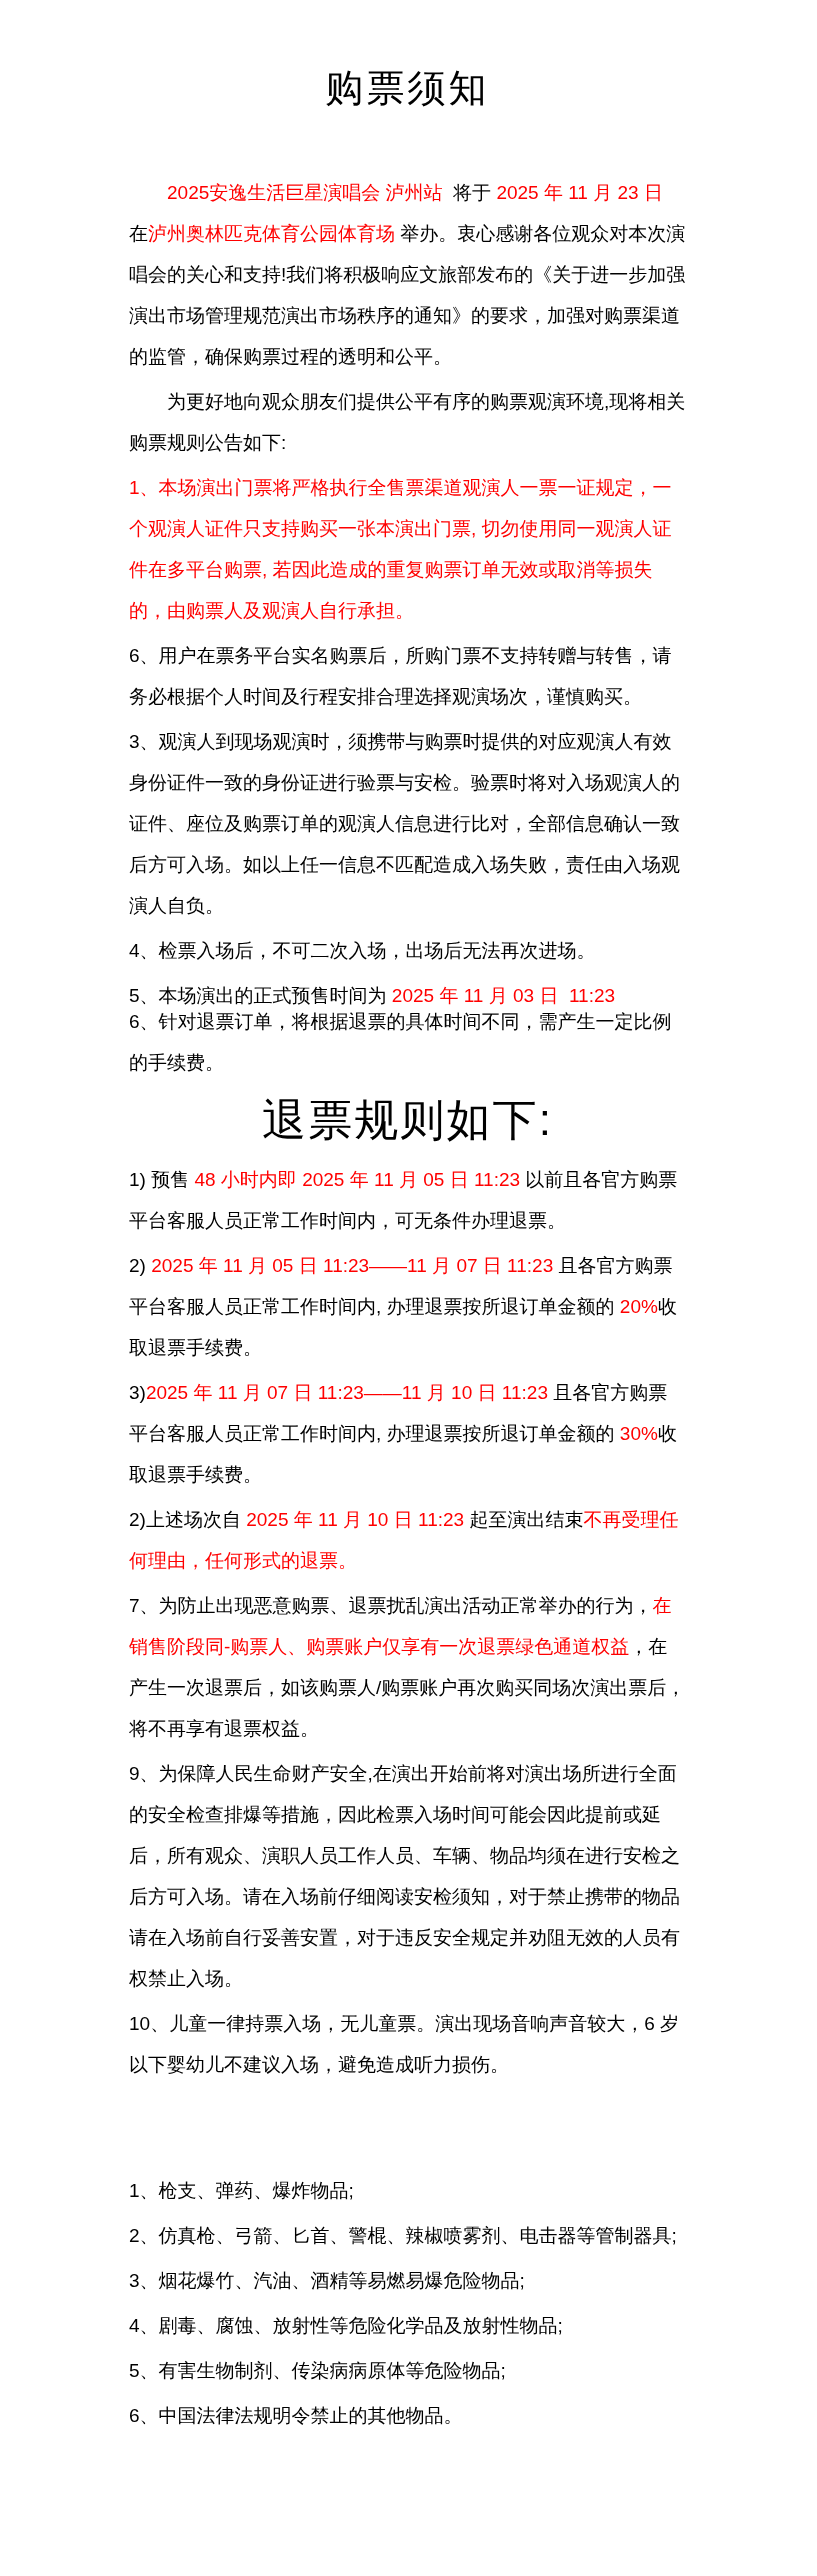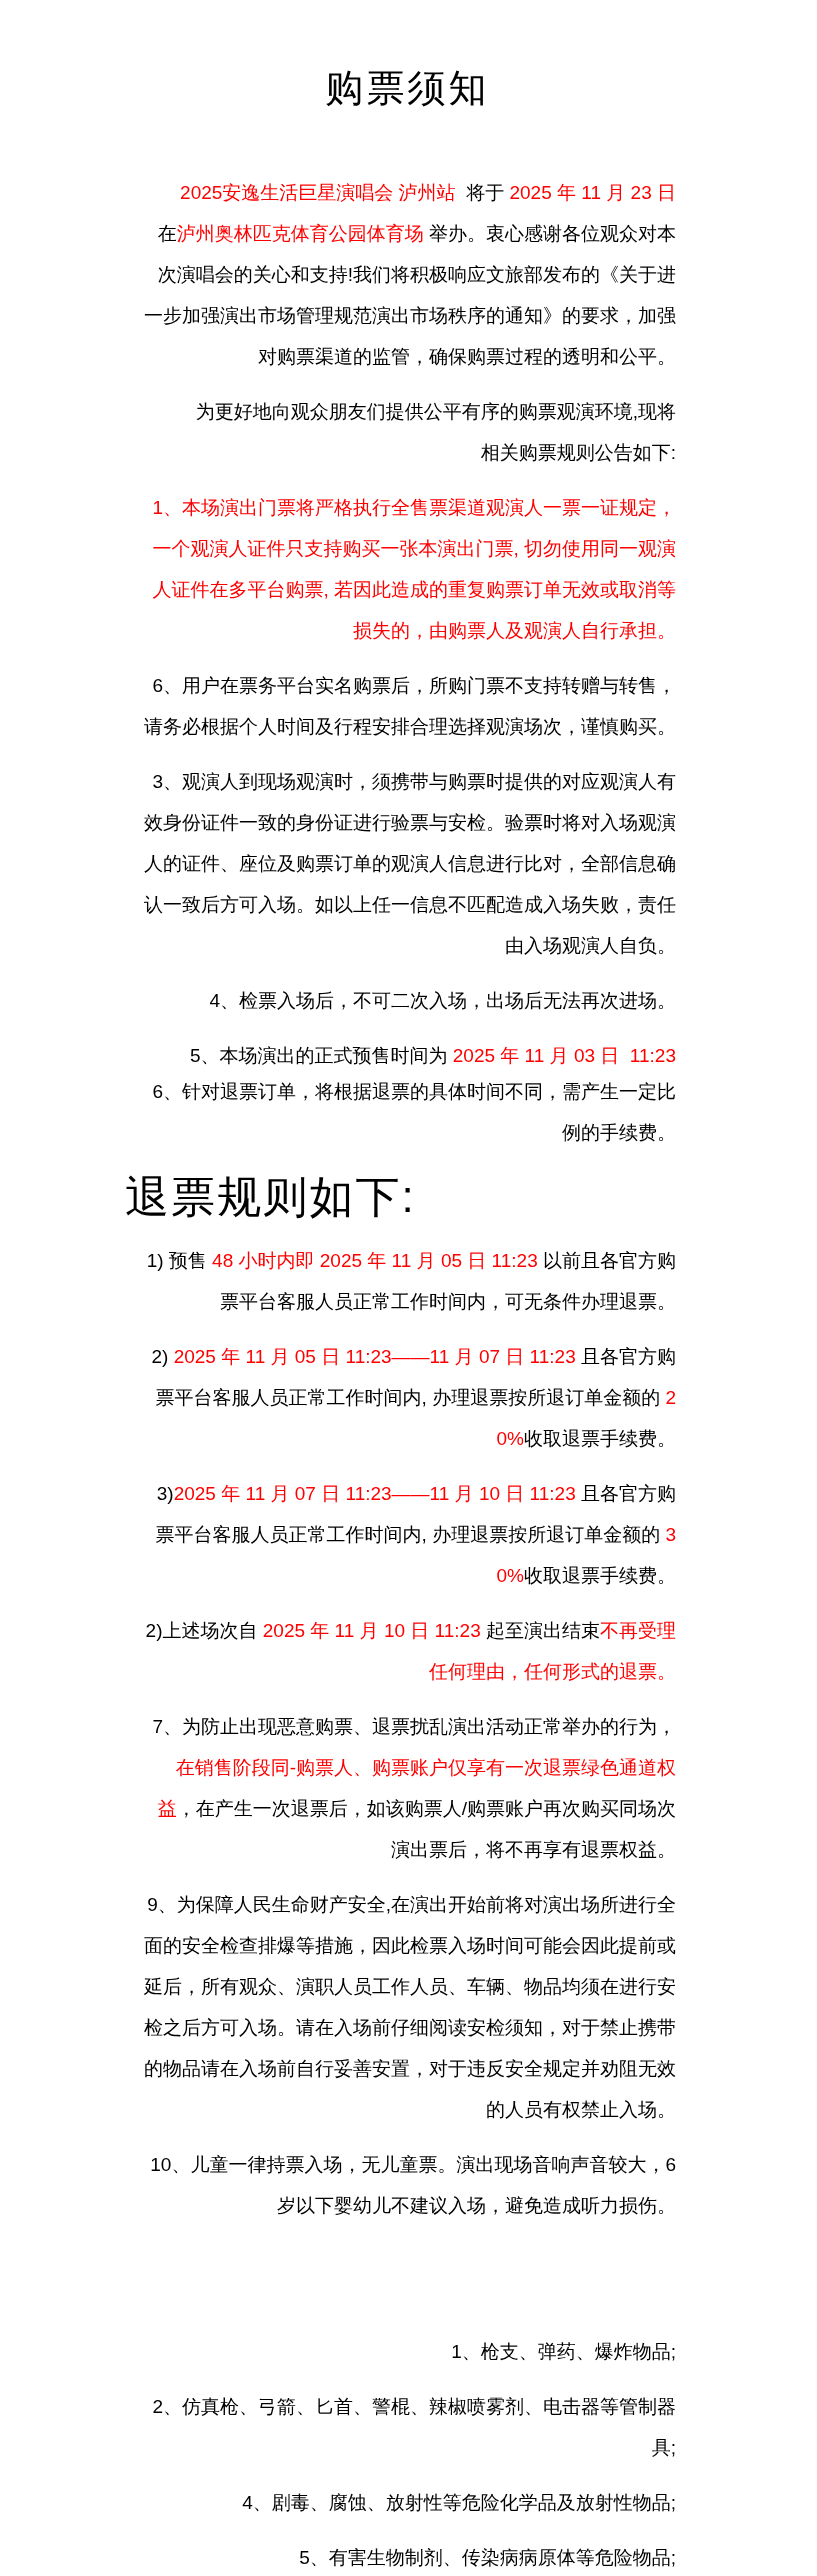--- a/index.html
+++ b/index.html
@@ -28,29 +28,29 @@
     letter-spacing: 3.1px;
     margin: 0 0 58px 0;
     line-height: 1.35;
   }
   h2.heading {
     font-size: 44px;
     font-weight: 400;
     letter-spacing: 2.1px;
     margin: 7.2px 0 9.3px 0;
     line-height: 1.35;
+    text-align: center;
   }
   p.para {
     font-size: 19px;
     font-weight: 400;
     line-height: 41px;
-    margin: 14px;
+    margin: 4px;
     white-space: pre-wrap;
     word-break: break-all;
-    text-align: right;
   }
   p.para.indent { text-indent: 38px; }
   p.para.tight-top { margin-top: -19.6px; }
   .red { color: #ff0000; }
   .gap { width: 100%; }
 </style>
 </head>
 <body>
 
 <div class="page">
@@ -68,19 +68,20 @@
       <p class="para"><span>1) 预售 </span><span class="red">48 小时内即 2025 年 11 月 05 日 11:23 </span><span>以前且各官方购票平台客服人员正常工作时间内，可无条件办理退票。</span></p>
       <p class="para"><span>2) </span><span class="red">2025 年 11 月 05 日 11:23——11 月 07 日 11:23 </span><span>且各官方购票平台客服人员正常工作时间内, 办理退票按所退订单金额的 </span><span class="red">20%</span><span>收取退票手续费。</span></p>
       <p class="para"><span>3)</span><span class="red">2025 年 11 月 07 日 11:23——11 月 10 日 11:23 </span><span>且各官方购票平台客服人员正常工作时间内, 办理退票按所退订单金额的 </span><span class="red">30%</span><span>收取退票手续费。</span></p>
       <p class="para"><span>2)上述场次自 </span><span class="red">2025 年 11 月 10 日 11:23 </span><span>起至演出结束</span><span class="red">不再受理任何理由，任何形式的退票。</span></p>
       <p class="para"><span>7、为防止出现恶意购票、退票扰乱演出活动正常举办的行为，</span><span class="red">在销售阶段同-购票人、购票账户仅享有一次退票绿色通道权益</span><span>，在产生一次退票后，如该购票人/购票账户再次购买同场次演出票后，将不再享有退票权益。</span></p>
       <p class="para"><span>9、为保障人民生命财产安全,在演出开始前将对演出场所进行全面的安全检查排爆等措施，因此检票入场时间可能会因此提前或延后，所有观众、演职人员工作人员、车辆、物品均须在进行安检之后方可入场。请在入场前仔细阅读安检须知，对于禁止携带的物品请在入场前自行妥善安置，对于违反安全规定并劝阻无效的人员有权禁止入场。</span></p>
       <p class="para"><span>10、儿童一律持票入场，无儿童票。演出现场音响声音较大，6 岁以下婴幼儿不建议入场，避免造成听力损伤。</span></p>
       <div class="gap" style="height: 77px;"></div>
       <p class="para"><span>1、枪支、弹药、爆炸物品;</span></p>
       <p class="para"><span>2、仿真枪、弓箭、匕首、警棍、辣椒喷雾剂、电击器等管制器具;</span></p>
+      <p class="para"><span>3、烟花爆竹、汽油、酒精等易燃易爆危险物品;</span></p>
       <p class="para"><span>4、剧毒、腐蚀、放射性等危险化学品及放射性物品;</span></p>
       <p class="para"><span>5、有害生物制剂、传染病病原体等危险物品;</span></p>
       <p class="para"><span>6、中国法律法规明令禁止的其他物品。</span></p>
       <p class="para"></p>
     </div>
 </div>
 
 
 </body></html>

